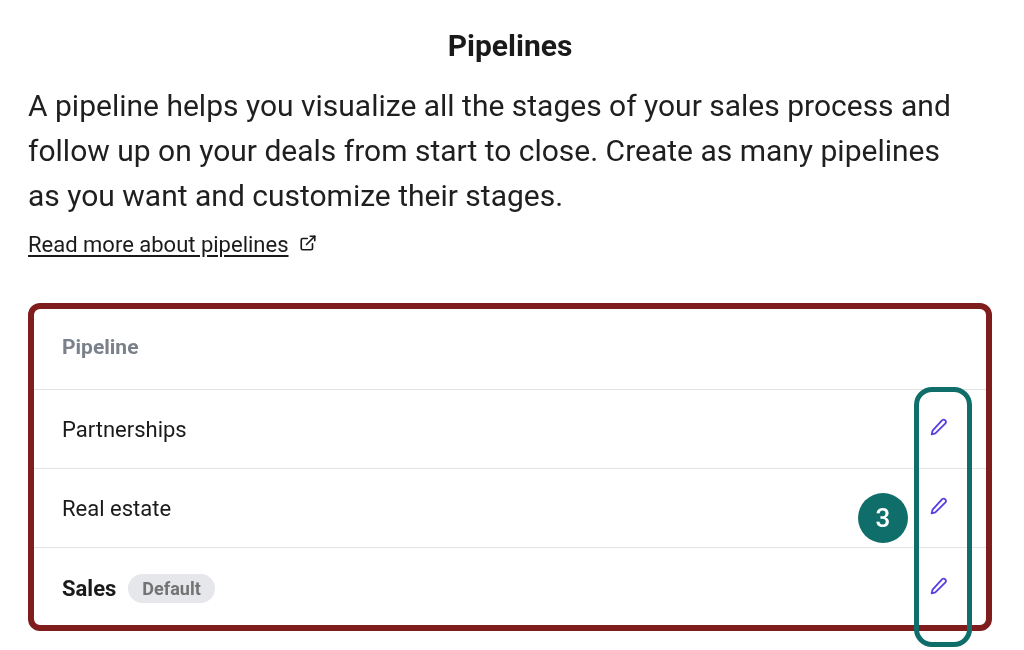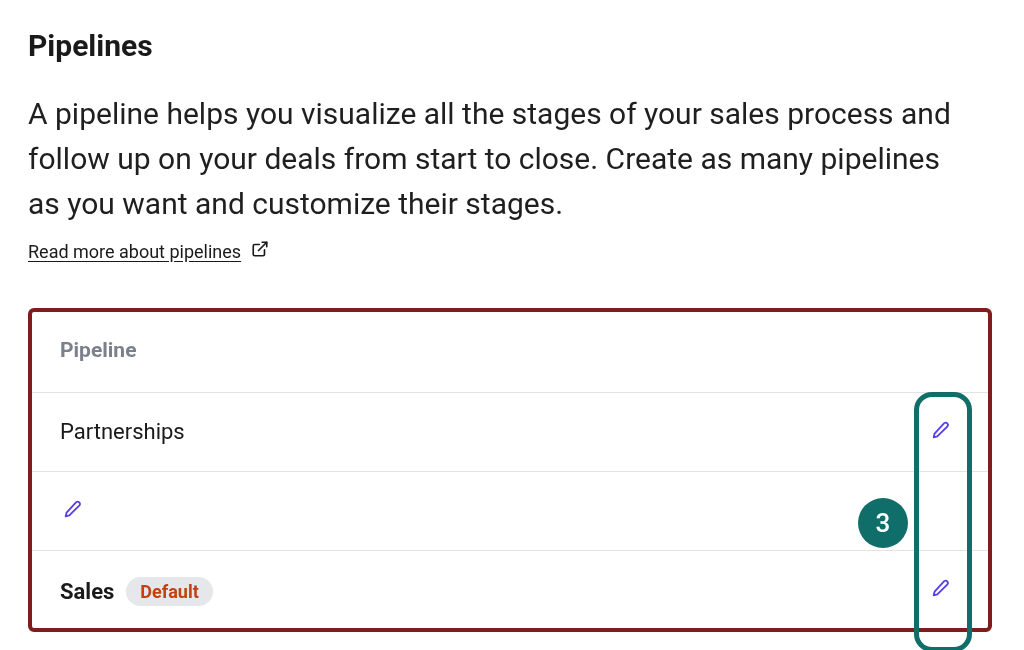--- a/index.html
+++ b/index.html
@@ -6,68 +6,69 @@
     body {
       font-family: -apple-system, BlinkMacSystemFont, "Segoe UI", Roboto, Helvetica, Arial, sans-serif;
       background: #fff;
       color: #1a1a1a;
       width: 1024px;
       padding: 28px 32px 40px 28px;
     }
     h1 {
       font-size: 30px;
       font-weight: 700;
-      margin-bottom: 28px;
+      margin-bottom: 20px;
+      text-align: center;
     }
     .description {
       font-size: 30px;
       line-height: 1.5;
       color: #1f1f1f;
       max-width: 940px;
       margin-bottom: 14px;
     }
     .read-more {
       display: inline-flex;
       align-items: center;
       gap: 10px;
-      font-size: 18px;
+      font-size: 22px;
       color: #1a1a1a;
       text-decoration: underline;
       text-underline-offset: 3px;
       cursor: pointer;
       margin-bottom: 46px;
     }
     .read-more svg { width: 18px; height: 18px; stroke: #1a1a1a; }
     .table-wrapper { position: relative; }
     .pipeline-table {
-      border: 4px solid #7f1d1d;
-      border-radius: 6px;
+      border: 6px solid #7f1d1d;
+      border-radius: 12px;
       overflow: hidden;
     }
     .table-header {
       padding: 26px 28px 30px 28px;
       border-bottom: 1px solid #e3e3e3;
       font-size: 21px;
       font-weight: 700;
       color: #7a818b;
     }
     .table-row {
       display: flex;
-      align-items: flex-start;
+      align-items: center;
       justify-content: space-between;
       padding: 26px 34px 26px 28px;
       border-bottom: 1px solid #e3e3e3;
       font-size: 22px;
       color: #1a1a1a;
     }
     .table-row.last { border-bottom: none; padding-bottom: 22px; font-weight: bold; }
     .row-left { display: flex; align-items: center; gap: 12px; }
     .default-badge {
       background: #e5e7eb;
-      color: #c2410c;
+      color: #737373;
       font-size: 18px;
       padding: 4px 14px;
       border-radius: 999px;
     }
     .edit-btn {
       width: 26px; height: 26px;
       display: flex; align-items: center; justify-content: center;
       cursor: pointer;
     }
     .edit-btn svg { width: 22px; height: 22px; stroke: #5a3fe0; }
@@ -128,20 +129,23 @@
       <span class="edit-btn">
         <span>
           <svg viewBox="0 0 24 24" fill="none" stroke-width="2" stroke-linecap="round" stroke-linejoin="round">
               <path d="M4 20l4-1L19 8a2.5 2.5 0 0 0-3.5-3.5L5 16l-1 4z"></path>
             </svg>
         </span>
       </span>
     </div>
 
     <div class="table-row">
+      <div class="row-left">
+        <span>Real estate</span>
+      </div>
       <span class="edit-btn">
         <span>
           <svg viewBox="0 0 24 24" fill="none" stroke-width="2" stroke-linecap="round" stroke-linejoin="round">
               <path d="M4 20l4-1L19 8a2.5 2.5 0 0 0-3.5-3.5L5 16l-1 4z"></path>
             </svg>
         </span>
       </span>
     </div>
 
     <div class="table-row last">

